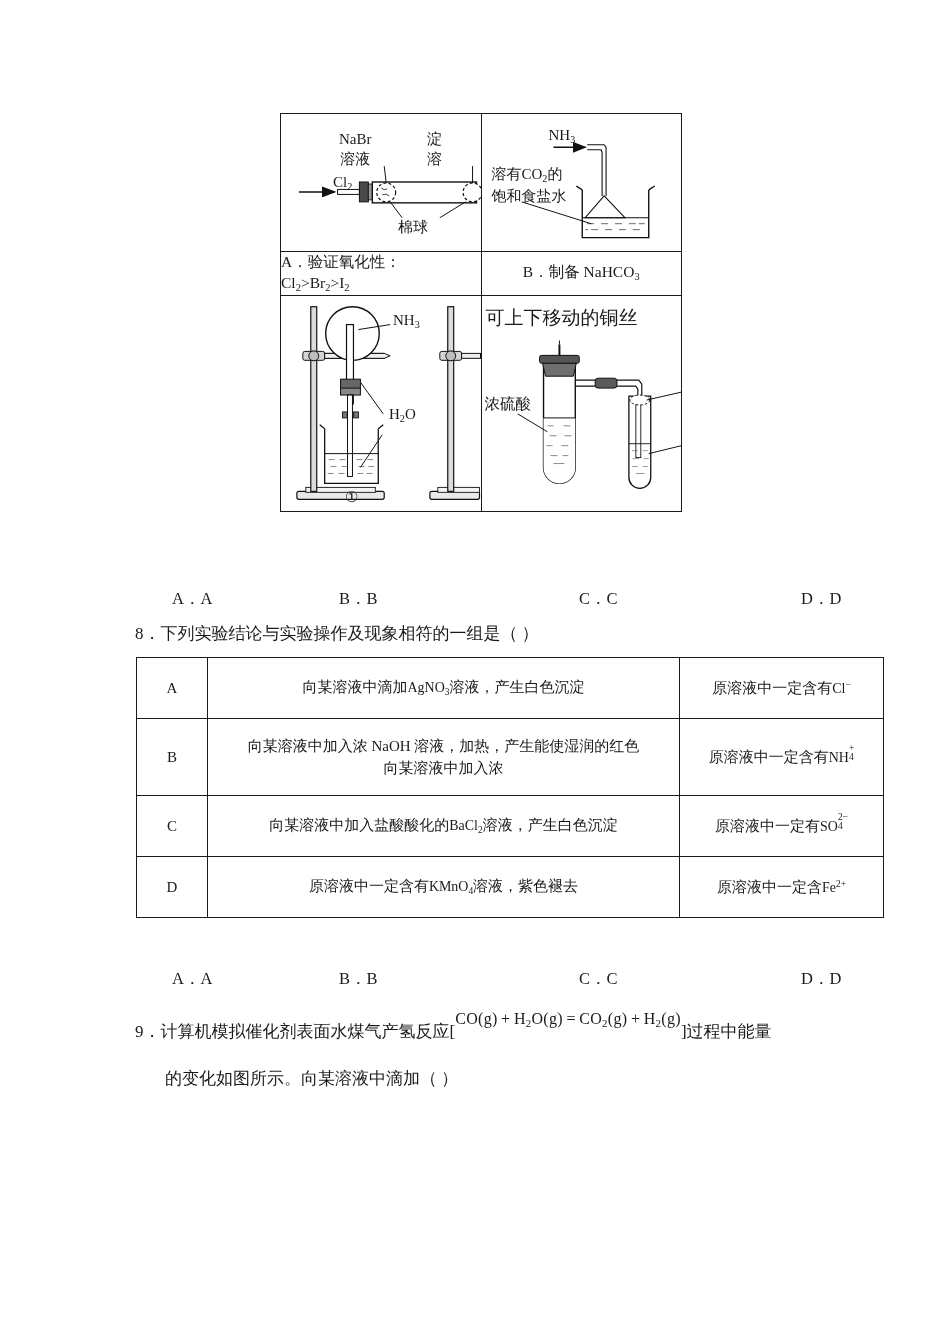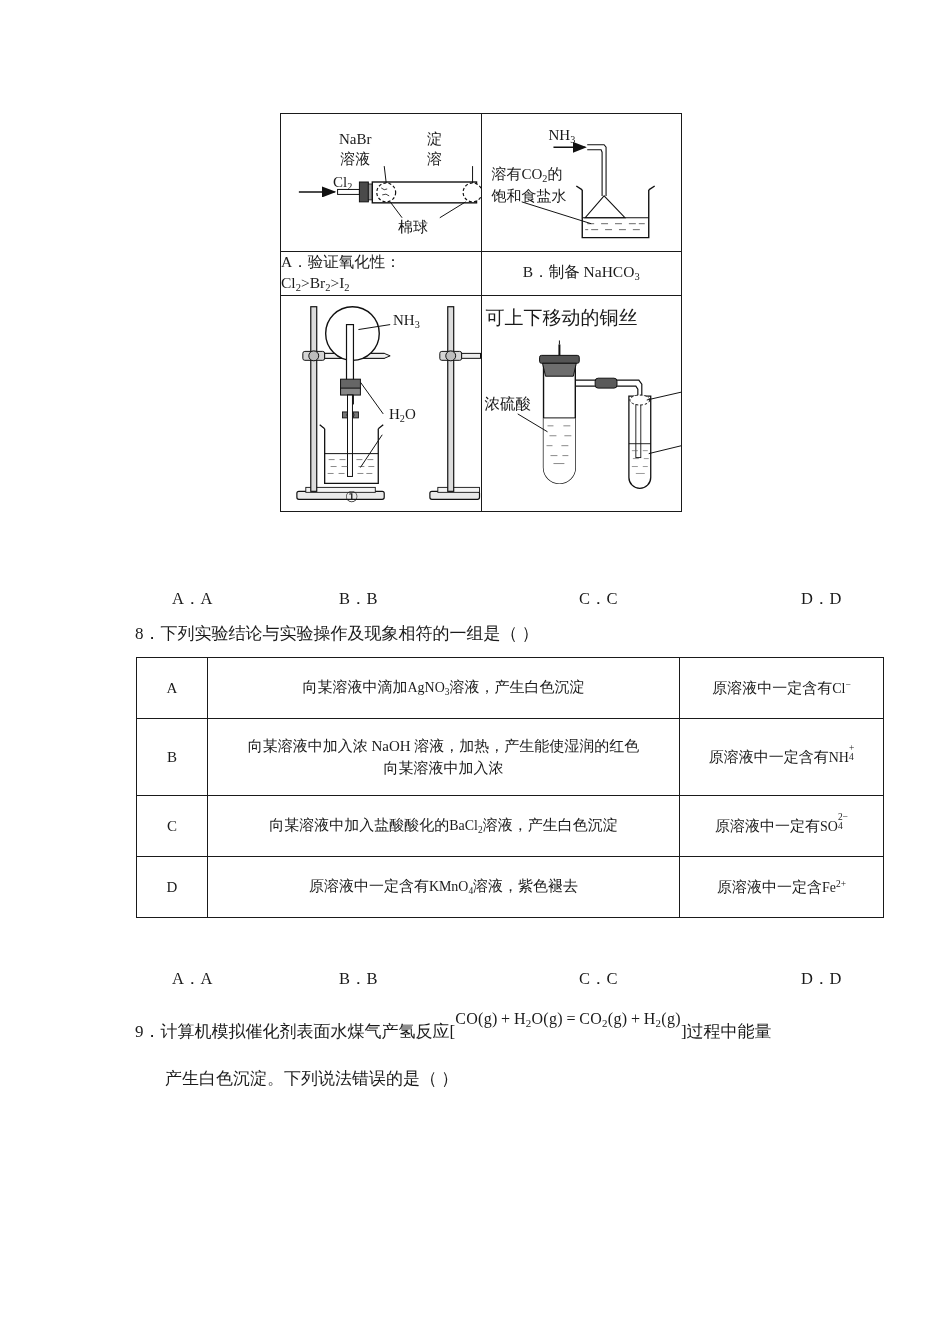--- a/index.html
+++ b/index.html
@@ -401,13 +401,13 @@
 <div class="opt-row" style="top:968px;">
   <span class="o o1">A．A</span>
   <span class="o o2">B．B</span>
   <span class="o o3">C．C</span>
   <span class="o">D．D</span>
 </div>
 
 <div class="qstem" id="q9">
   <span>9．计算机模拟催化剂表面水煤气产氢反应[</span><span class="eqbox">CO(g) + H<span class="sub">2</span>O(g) = CO<span class="sub">2</span>(g) + H<span class="sub">2</span>(g)</span><span>]过程中能量</span>
 </div>
-<div class="qstem" id="q9b">产生白色沉淀。下列说法错误的是（          ）</div>
+<div class="qstem" id="q9b">的变化如图所示。向某溶液中滴加（          ）</div>
 
 </body></html>

